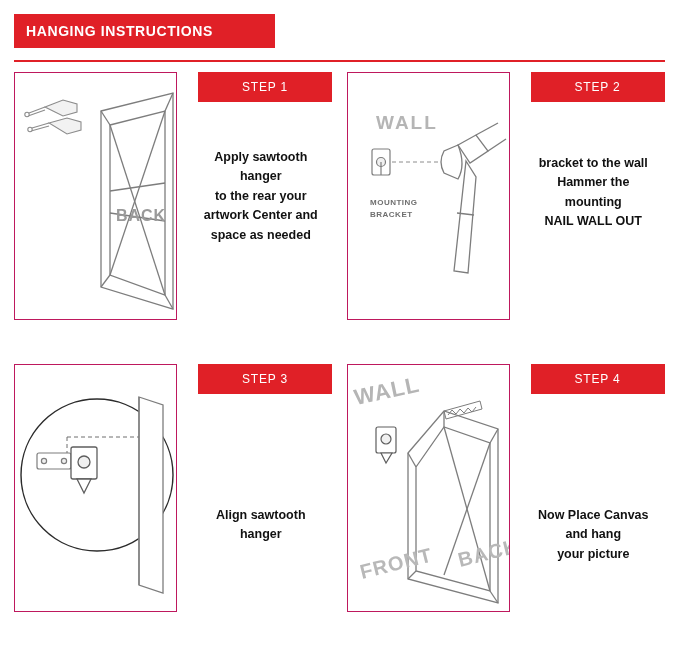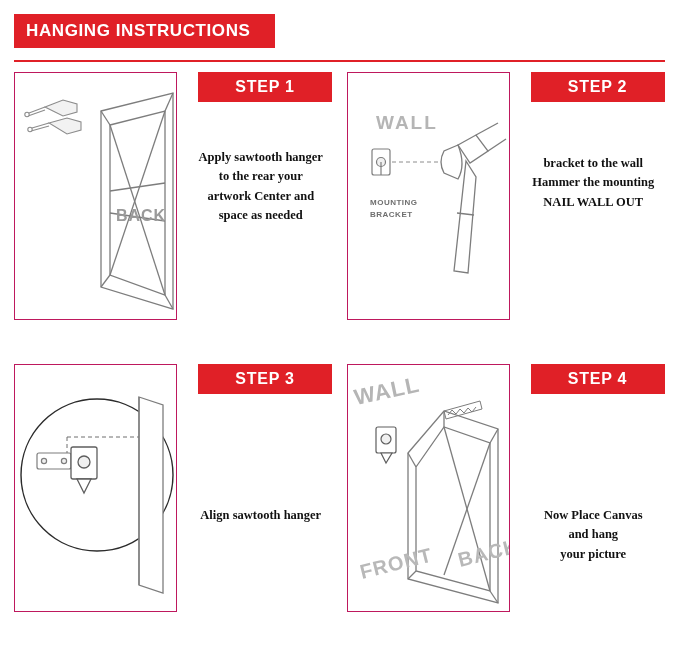--- a/index.html
+++ b/index.html
@@ -28,21 +28,21 @@
     height: 34px;
     background: #e02027;
     display: flex;
     align-items: center;
     padding-left: 12px;
     width: 249px;
   }
   .header-title {
     color: #ffffff;
     font-weight: bold;
-    font-size: 17px;
+    font-size: 14px;
     letter-spacing: 0.6px;
     font-family: "Liberation Sans", sans-serif;
   }
   .header-rule {
     position: absolute;
     left: 14px;
     right: 14px;
     top: 60px;
     height: 2px;
     background: #e02027;
@@ -79,22 +79,22 @@
   }
   .textcol {
     flex: 1 1 auto;
     position: relative;
     padding-left: 12px;
     height: 248px;
   }
   .badge {
     background: #e02027;
     color: #ffffff;
-    font-weight: bold;
-    font-size: 16px;
+    font-weight: normal;
+    font-size: 12px;
     letter-spacing: 0.8px;
     height: 30px;
     display: flex;
     align-items: center;
     justify-content: center;
     width: 134px;
     margin-left: auto;
     margin-right: 0;
   }
   .cell .textcol .badge { margin-left: 9px; }
@@ -102,21 +102,20 @@
     margin-top: 46px;
     text-align: center;
     font-size: 12.5px;
     font-weight: bold;
     line-height: 1.55;
     color: #111111;
     padding: 0 6px;
   }
   .caption .em {
     display: block;
-    font-family: Liberation Serif, serif;
   }
   .caption.small-top { margin-top: 52px; }
   .caption.lower { margin-top: 112px; }
 
   svg { display: block; }
 </style>
 </head>
 <body>
 
 <div class="page">

